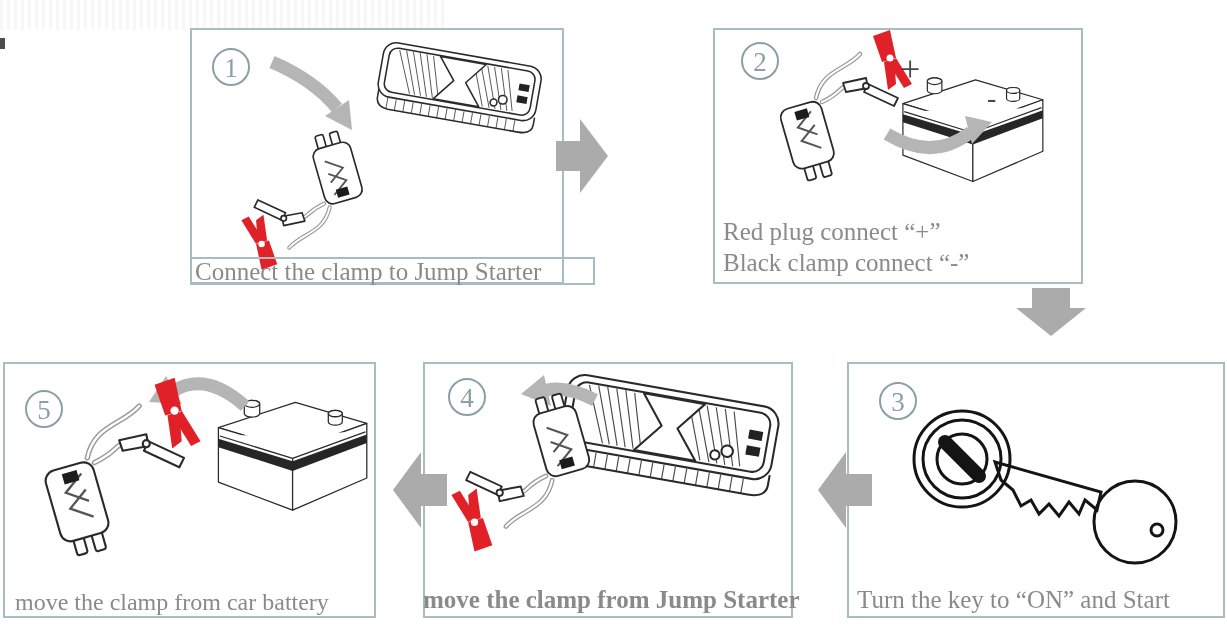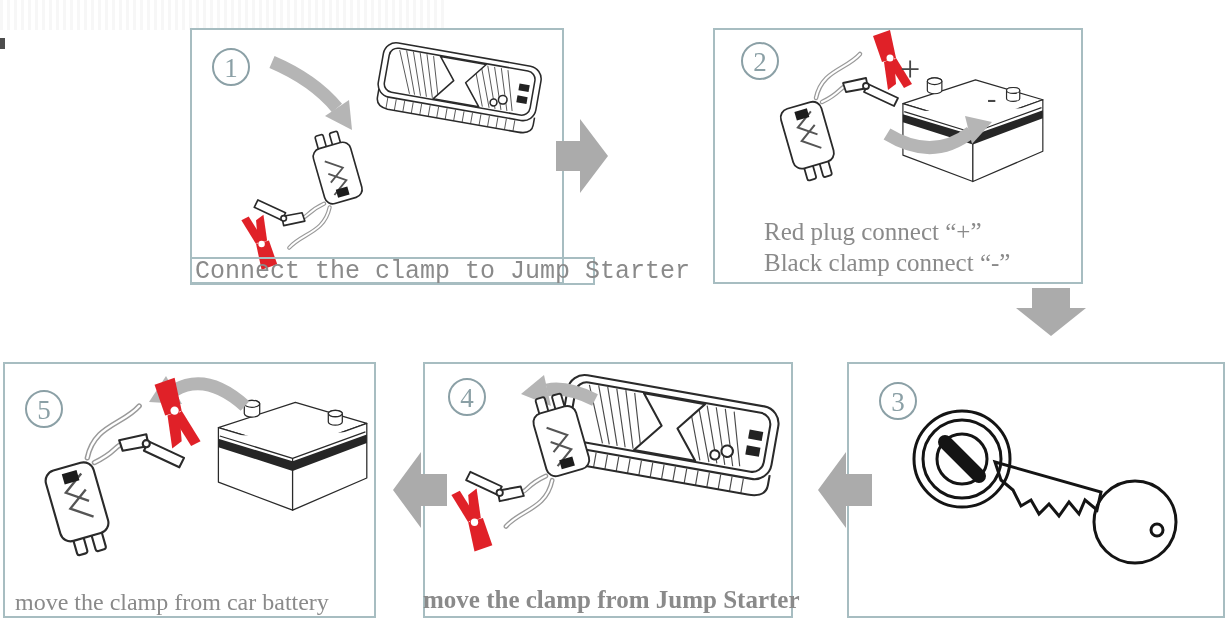--- a/index.html
+++ b/index.html
@@ -103,55 +103,56 @@
       </g>
       <g>
         <use href="#clampasm" transform="translate(42,100) scale(0.92)"></use>
       </g>
       <g>
         <use href="#jumpstarter" transform="translate(176,12) scale(0.86)"></use>
       </g>
     </svg>
     <div class="step-num" style="left:20px;top:18px;">1</div>
   </div>
-  <div class="caption-box" style="left:190px;top:257px;width:405px;height:28px;font-size:25px;line-height:25px;padding-left:3px;font-family:Liberation Mono, monospace;">Connect the clamp to Jump Starter</div>
+  <div class="caption-box" style="left:190px;top:257px;width:405px;height:28px;font-size:25px;line-height:25px;padding-left:3px;">Connect the clamp to Jump Starter</div>
 
   <div class="panel" style="left:713px;top:28px;width:370px;height:256px;">
     <svg class="layer" width="366" height="252" viewBox="0 0 366 252">
       <g>
         <use href="#battery" transform="translate(180,42) scale(0.66)"></use>
       </g>
       <g>
         <path class="swoosh" d="M172,104 Q218,132 256,102"></path>
         <polygon class="swoosh-head" points="250,86 257,114 277,92"></polygon>
       </g>
       <g>
         <use href="#clampasm" transform="translate(55,2) rotate(180 75 75)"></use>
       </g>
     </svg>
     <div class="step-num" style="left:26px;top:12px;">2</div>
     <span class="battery-label" style="left:185px;top:18px;font-size:36px;">+</span>
     <span class="battery-label" style="left:272px;top:52px;font-size:28px;">-</span>
-    <div class="caption" style="left:8px;bottom:4px;font-size:25px;line-height:31px;margin-left:41px;">
+    <div class="caption" style="left:8px;bottom:4px;font-size:25px;line-height:31px;">
       <div>Red plug connect “+”</div>
       <div>Black clamp connect “-”</div>
     </div>
   </div>
 
   <div class="panel" style="left:847px;top:362px;width:378px;height:256px;">
     <svg class="layer" width="374" height="252" viewBox="0 0 374 252">
       <circle class="keyart" cx="113" cy="95" r="48"></circle>
       <circle class="keyart" cx="113" cy="95" r="39" stroke-width="2.5"></circle>
       <circle class="keyart" cx="113" cy="95" r="25" stroke-width="5"></circle>
       <line x1="96" y1="78" x2="130" y2="112" stroke="#141414" stroke-width="14" stroke-linecap="round"></line>
       <polygon class="keyart" points="146,98 252,128 248,146 236,136 230,150 220,138 210,152 200,140 190,150 182,136 172,142 164,126 152,116" fill="#fff" stroke-width="2.5"></polygon>
       <circle class="keyart" cx="286" cy="158" r="41" stroke-width="3.5" fill="#fff"></circle>
       <circle class="keyart" cx="308" cy="166" r="6" stroke-width="3"></circle>
     </svg>
     <div class="step-num" style="left:30px;top:18px;">3</div>
+    <div class="caption" style="left:8px;bottom:2px;font-size:25px;">Turn the key to “ON” and Start</div>
   </div>
 
   <div class="panel" style="left:423px;top:362px;width:370px;height:256px;">
     <svg class="layer" width="366" height="252" viewBox="0 0 366 252">
       <g>
         <use href="#jumpstarter" transform="translate(122,10) scale(1.15)"></use>
       </g>
       <g>
         <path class="swoosh" d="M170,36 Q142,22 122,26"></path>
         <polygon class="swoosh-head" points="126,42 119,11 96,30"></polygon>

